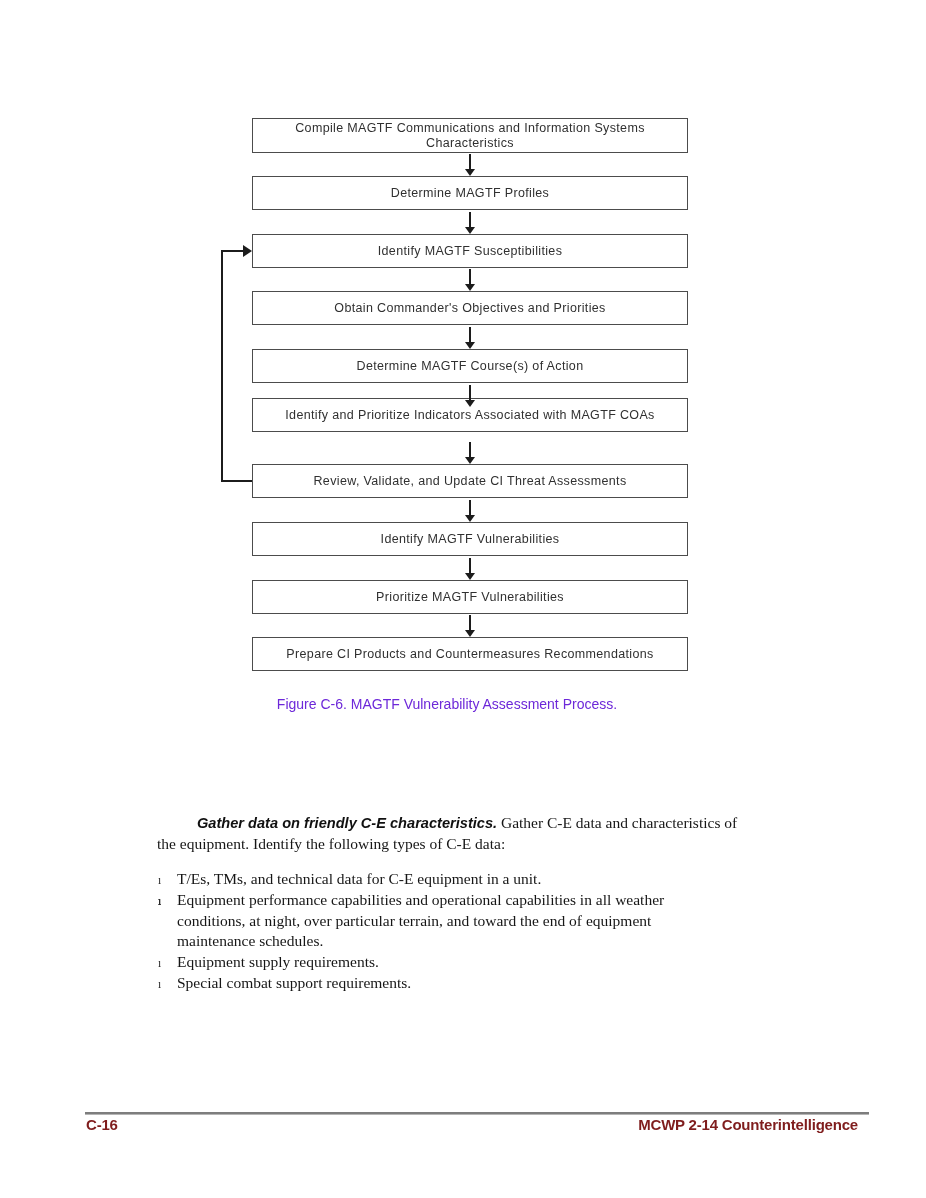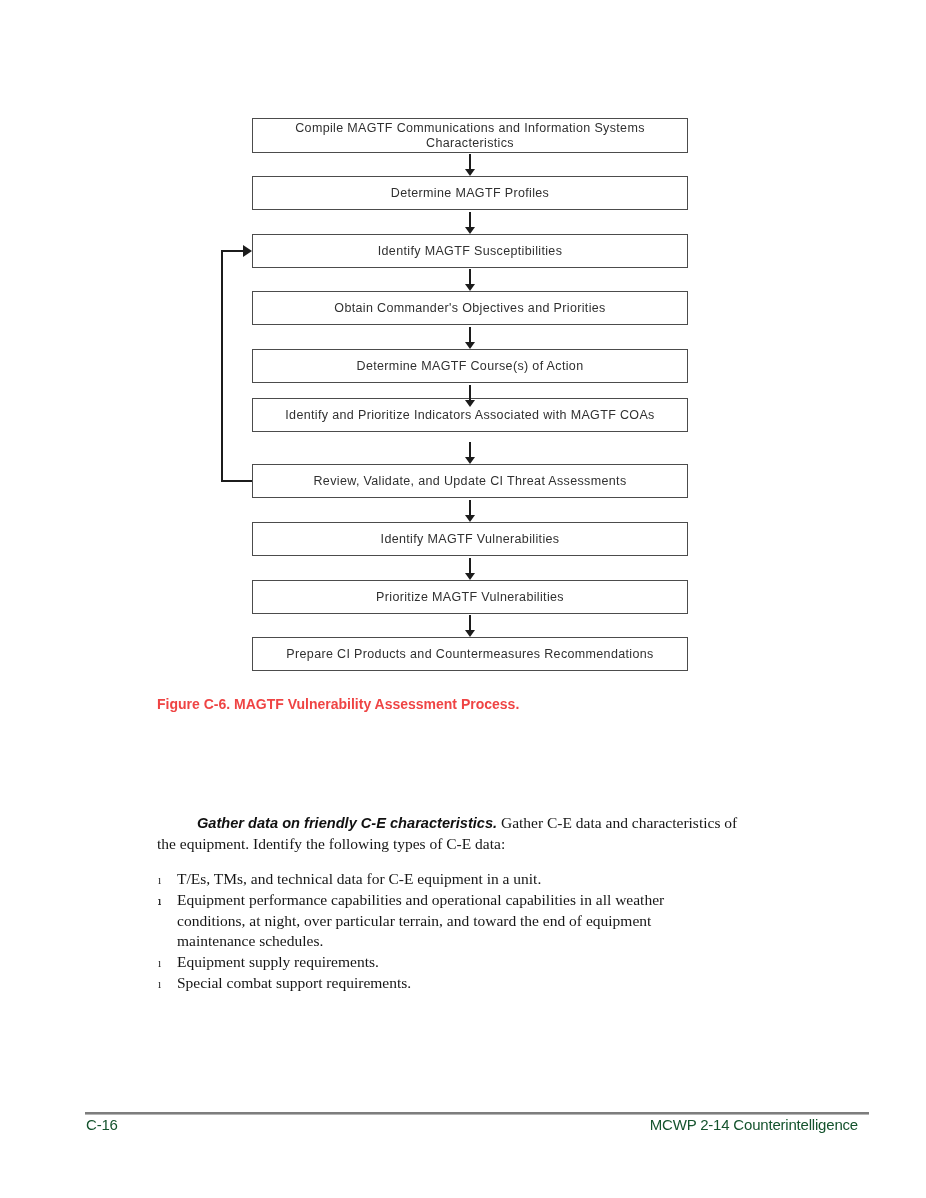--- a/index.html
+++ b/index.html
@@ -30,22 +30,22 @@
   .loop-seg { position:absolute; background:#1c1c1c; }
   .loop-head {
     position:absolute; left:243px; top:245px; width:0; height:0;
     border-top:6px solid transparent; border-bottom:6px solid transparent;
     border-left:9px solid #1c1c1c;
   }
 
   
   .caption {
     position:absolute; left:157px; width:580px; top:696px; margin:0;
-    text-align:left; font-family:"Liberation Sans", sans-serif;
-    font-size:14px; font-weight:bold; color:#ef4444;
+    text-align:center; font-family:"Liberation Sans", sans-serif;
+    font-size:14px; font-weight:normal; color:#6d28d9;
   }
 
   
   .body-p {
     position:absolute; left:157px; width:600px; margin:0;
     font-size:15.5px; line-height:20.8px; white-space:pre-line; color:#161616;
   }
   .lead {
     font-family:"Liberation Sans", sans-serif; font-style:italic; font-weight:bold;
     font-size:14.6px; color:#101010;margin-left:40px;
@@ -60,22 +60,22 @@
   }
   .bullets .btxt { white-space:pre-line; }
 
   
   .footer-rule {
     position:absolute; left:85px; top:1112px; width:784px; height:2px;
     background:#7d7d7d; border-bottom:1px solid #b5b5b5;
   }
   .footer-text {
     position:absolute; top:1116px; margin:0;
-    font-family:"Liberation Sans", sans-serif; font-size:15px; font-weight:normal;
-    letter-spacing:-0.2px; color:#14532d;
+    font-family:"Liberation Sans", sans-serif; font-size:15px; font-weight:bold;
+    letter-spacing:-0.2px; color:#7f1d1d;
   }
   .footer-left  { left:86px; }
   .footer-right { right:68px; }
 </style>
 </head>
 <body>
 
 <div class="page">
 
   <div>

